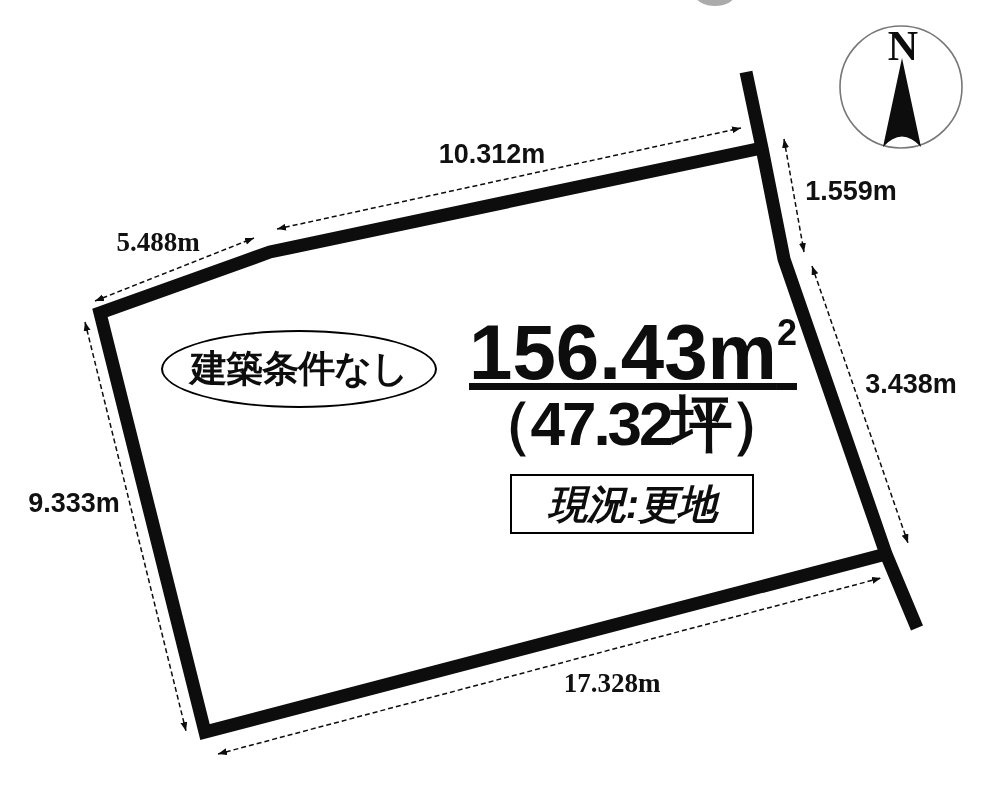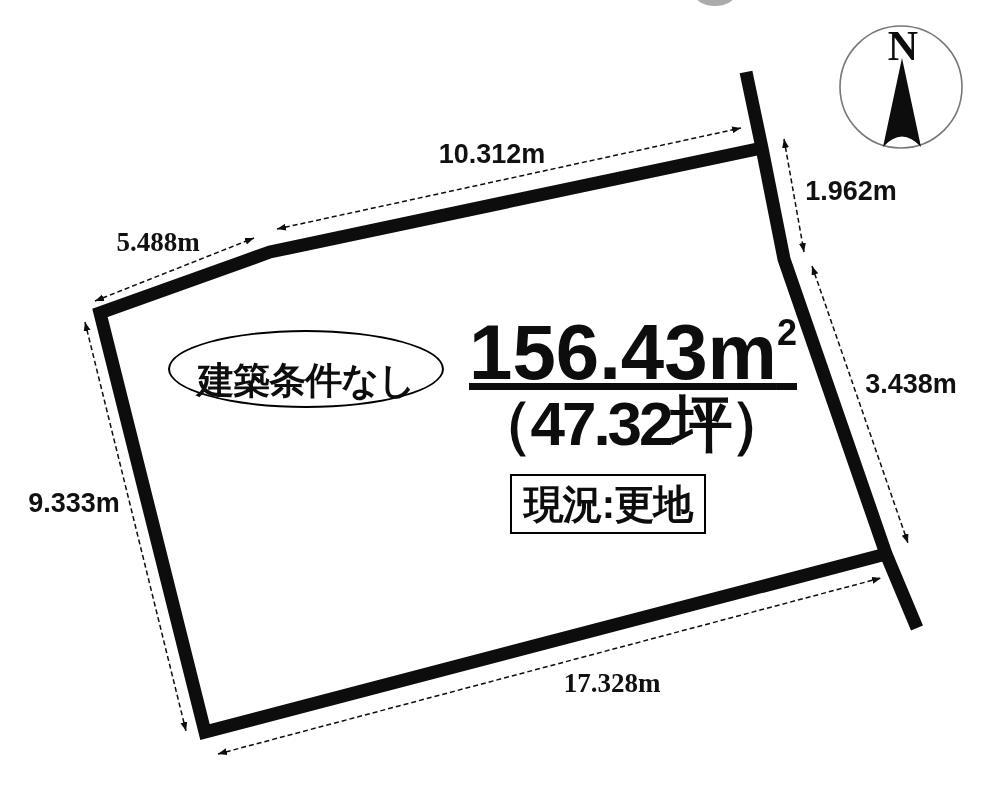--- a/index.html
+++ b/index.html
@@ -17,25 +17,25 @@
     position: absolute;
     transform: translate(-50%, -50%);
     font-size: 27px;
     font-weight: bold;
     white-space: nowrap;
     letter-spacing: 0px;
     color: #111;
   }
   .oval-badge {
     position: absolute;
-    left: 168px; top: 330px;
+    left: 161px; top: 330px;
     width: 276px; height: 78px;
     border: 2.5px solid #000;
     border-radius: 50%;
-    display: flex; align-items: flex-end; justify-content: center;
+    display: flex; align-items: center; justify-content: center;
     box-sizing: border-box;
   }
   .oval-badge span {
     font-size: 37px;
     font-weight: bold;
     white-space: nowrap;
     letter-spacing: -1px;
   }
   .sale-title {
     position: absolute;
@@ -69,25 +69,26 @@
     font-size: 62px;
     font-weight: bold;
     line-height: 1;
     letter-spacing: -3px;
     white-space: nowrap;
     text-align: right;
   }
   .status-box {
     position: absolute;
     left: 510px; top: 474px;
-    width: 196px; height: 60px;
+    width: 244px; height: 60px;
     border: 2px solid #000;
     box-sizing: border-box;
     display: flex; align-items: center; justify-content: center;
     background: #fff;
+    font-style: italic;
   }
   .status-box span {
     font-size: 40px;
     font-weight: bold;
     white-space: nowrap;
     letter-spacing: -1px;
   }
 </style>
 </head>
 <body>
@@ -119,21 +120,21 @@
 
     <g>
       <circle cx="901" cy="87" r="61" fill="none" stroke="#777777" stroke-width="1.6"></circle>
       <text x="903" y="60" text-anchor="middle" font-family="Liberation Serif, serif" font-size="42" font-weight="bold" fill="#0d0d0d">N</text>
       <path d="M902,58 L883,147 Q902,126 921,147 Z" fill="#0d0d0d"></path>
     </g>
   </svg>
 
   <div class="dim-label" style="left:492px; top:154px;">10.312m</div>
   <div class="dim-label" style="left:158px; top:242px;font-family:Liberation Serif, serif;">5.488m</div>
-  <div class="dim-label" style="left:851px; top:191px;">1.962m</div>
+  <div class="dim-label" style="left:851px; top:191px;">1.559m</div>
   <div class="dim-label" style="left:911px; top:384px;">3.438m</div>
   <div class="dim-label" style="left:74px; top:503px;">9.333m</div>
   <div class="dim-label" style="left:612px; top:683px;font-family:Liberation Serif, serif;">17.328m</div>
 
   <div class="oval-badge">
     <span>建築条件なし</span>
   </div>
 
 
   <div class="area-m2"><span>156.43m</span><span class="sup">2</span></div>

